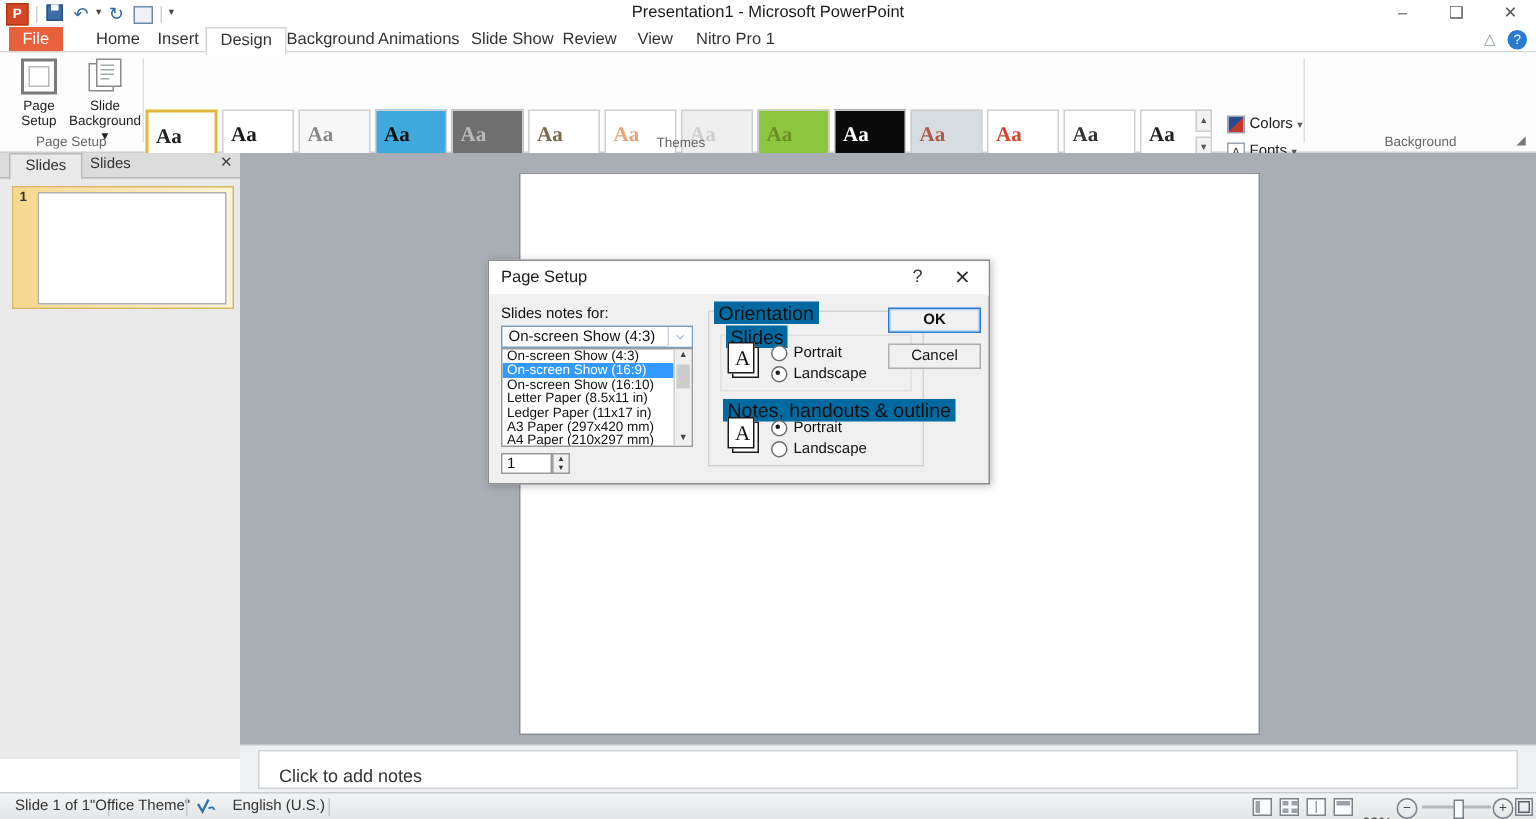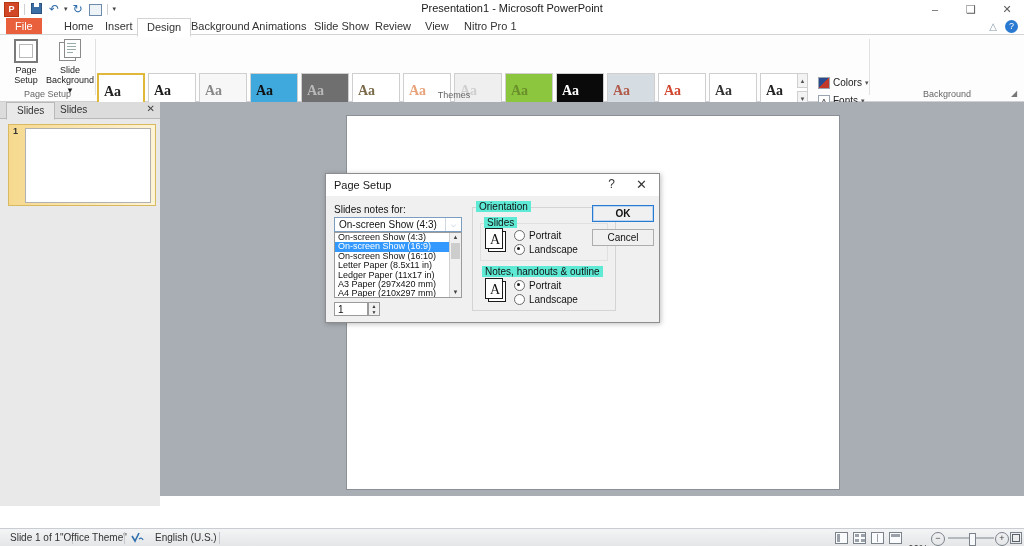--- a/index.html
+++ b/index.html
@@ -154,21 +154,21 @@
   .lsa{width:11px;height:9px;text-align:center;font-size:6px;line-height:9px;color:#444;cursor:default;}
   .lsthumb{position:absolute;left:1px;top:10px;width:9px;height:16px;background:#cdcdcd;}
   .spin{position:absolute;left:8px;top:128px;width:34px;height:14px;background:#fff;
     border:1px solid #9b9b9b;box-sizing:border-box;}
   .spin .sv{position:absolute;left:3px;top:1px;font-size:10px;color:#111;}
   .spinb{position:absolute;left:42px;top:128px;width:12px;height:14px;background:#f0f0f0;
     border:1px solid #9b9b9b;box-sizing:border-box;}
   .spinb i{display:block;height:6px;font-size:5px;line-height:6px;text-align:center;color:#333;font-style:normal;}
 
   .fieldset{position:absolute;border:1px solid #d4d4d4;box-sizing:border-box;}
-  .fstitle{position:absolute;background:#5eead4;padding:0 3px;font-size:10px;color:#111;}
+  .fstitle{position:absolute;background:#0369a1;padding:0 3px;font-size:13px;color:#111;}
   .pagemini{position:absolute;width:22px;height:24px;}
   .pagemini .p1{position:absolute;left:3px;top:3px;width:18px;height:21px;background:#fff;
     border:1.5px solid #1a1a1a;box-sizing:border-box;}
   .pagemini .p0{position:absolute;left:0;top:0;width:18px;height:21px;background:#fff;
     border:1.5px solid #1a1a1a;box-sizing:border-box;}
   .pagemini .A{position:absolute;left:4px;top:3px;font-size:14px;line-height:16px;color:#111;
     font-family:"Liberation Serif","DejaVu Serif",serif;}
   .radio{position:absolute;display:flex;align-items:center;gap:4px;cursor:default;}
   .radio .rd{width:9px;height:9px;border-radius:50%;border:1px solid #6c6c6c;background:#fff;position:relative;}
   .radio .rd.on:after{content:"";position:absolute;left:2px;top:2px;width:3px;height:3px;
@@ -462,20 +462,25 @@
     <div class="slidebox">
       <div class="slidenum" style="left:4px;top:1px;">1</div>
       <div class="slidethumb"></div>
     </div>
   </div>
 
   <div class="mainarea">
     <div class="slide"></div>
   </div>
 
+  <div class="notes">
+    <div class="notesinner">
+      <span class="notestext">Click to add notes</span>
+    </div>
+  </div>
 
   <div class="status">
     <div class="stitem" style="left:10px;">Slide 1 of 1</div>
     <div class="stsep" style="left:72px;"></div>
     <div class="stitem" style="left:60px;">"Office Theme"</div>
     <div class="stsep" style="left:124px;"></div>
     <div class="stitem" style="left:131px;width:16px;">
       <svg width="14" height="12" viewBox="0 0 14 12">
           <path d="M1 4 L4 9 L8 1" stroke="#2f6fae" stroke-width="1.6" fill="none"></path>
           <path d="M8 7 Q11 5 12 8" stroke="#2f6fae" stroke-width="1.2" fill="none"></path>

